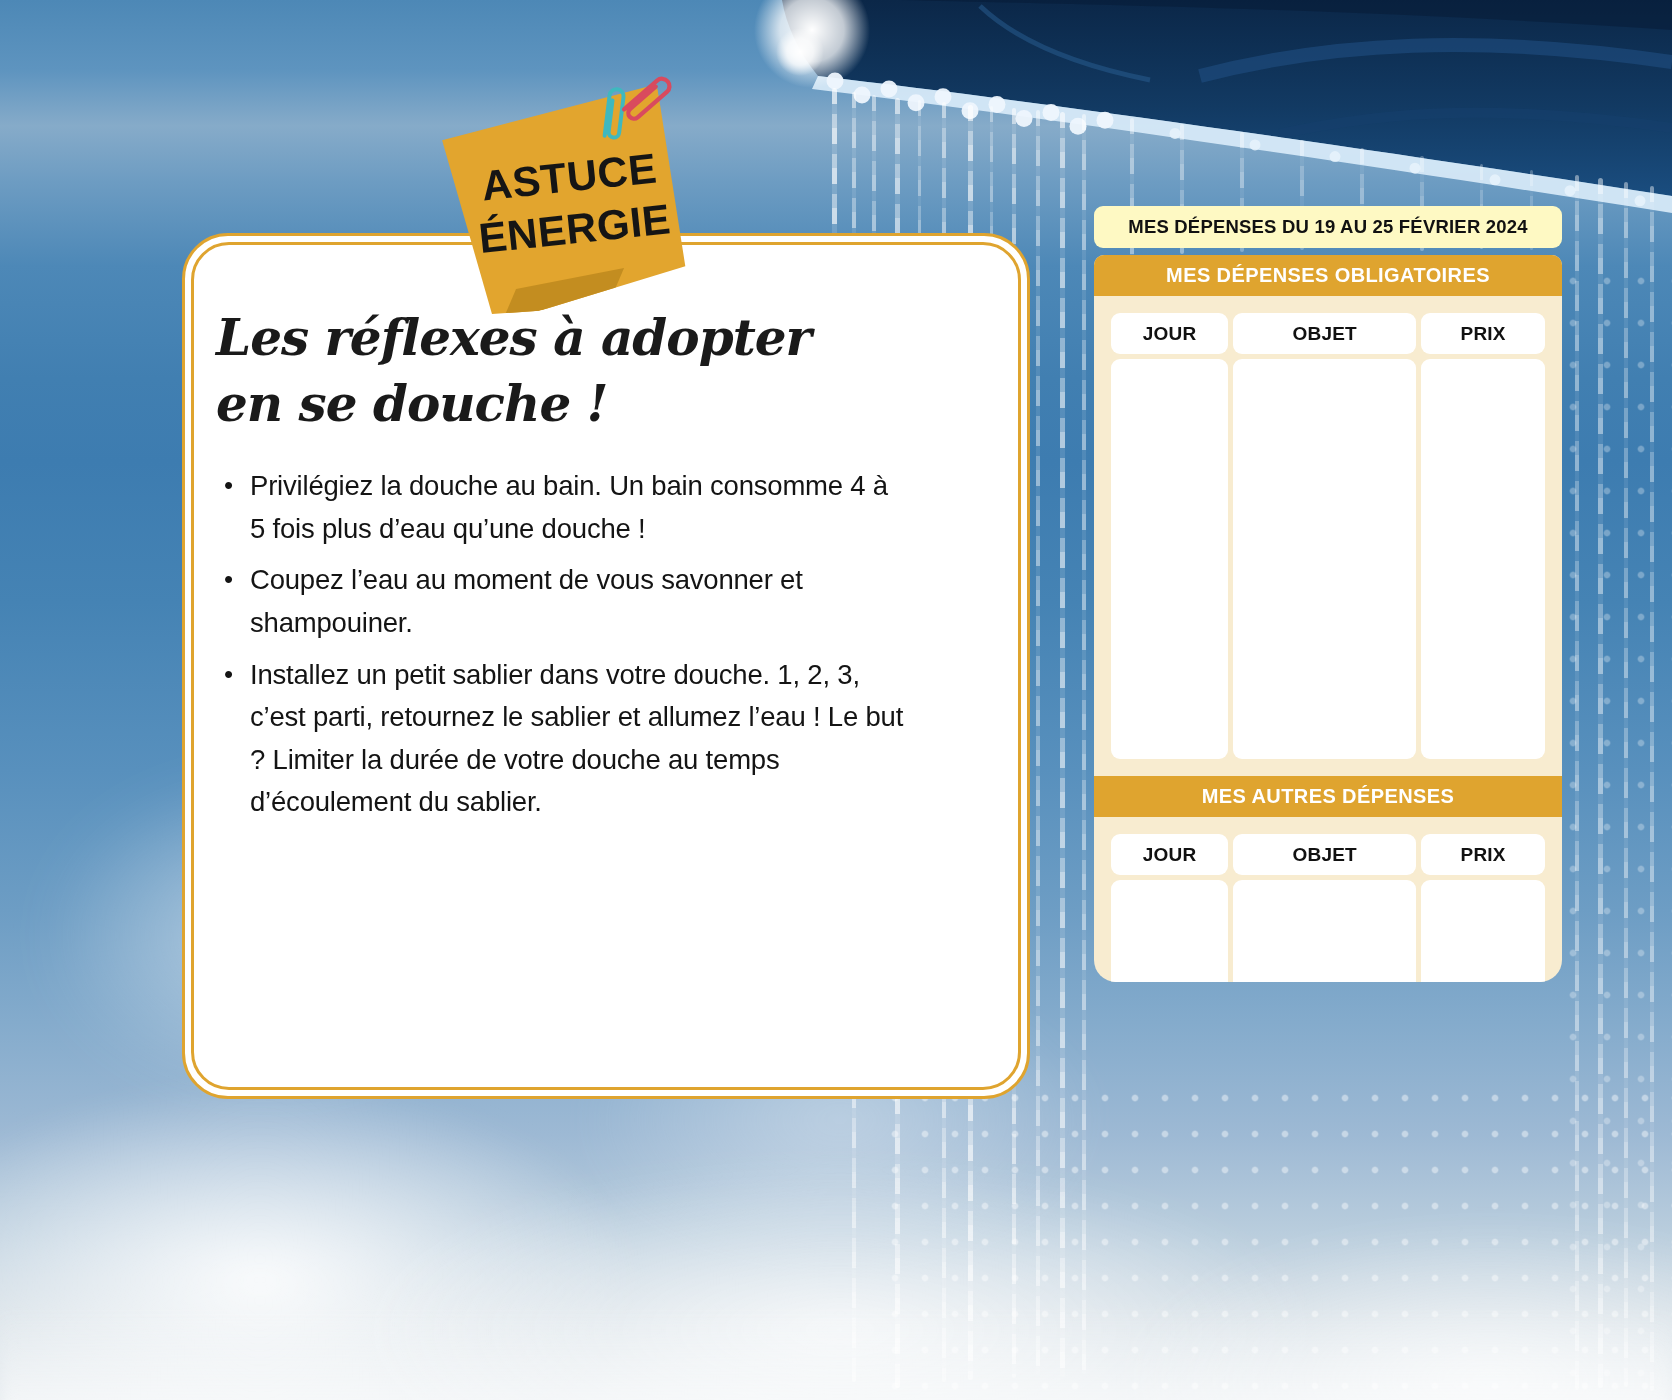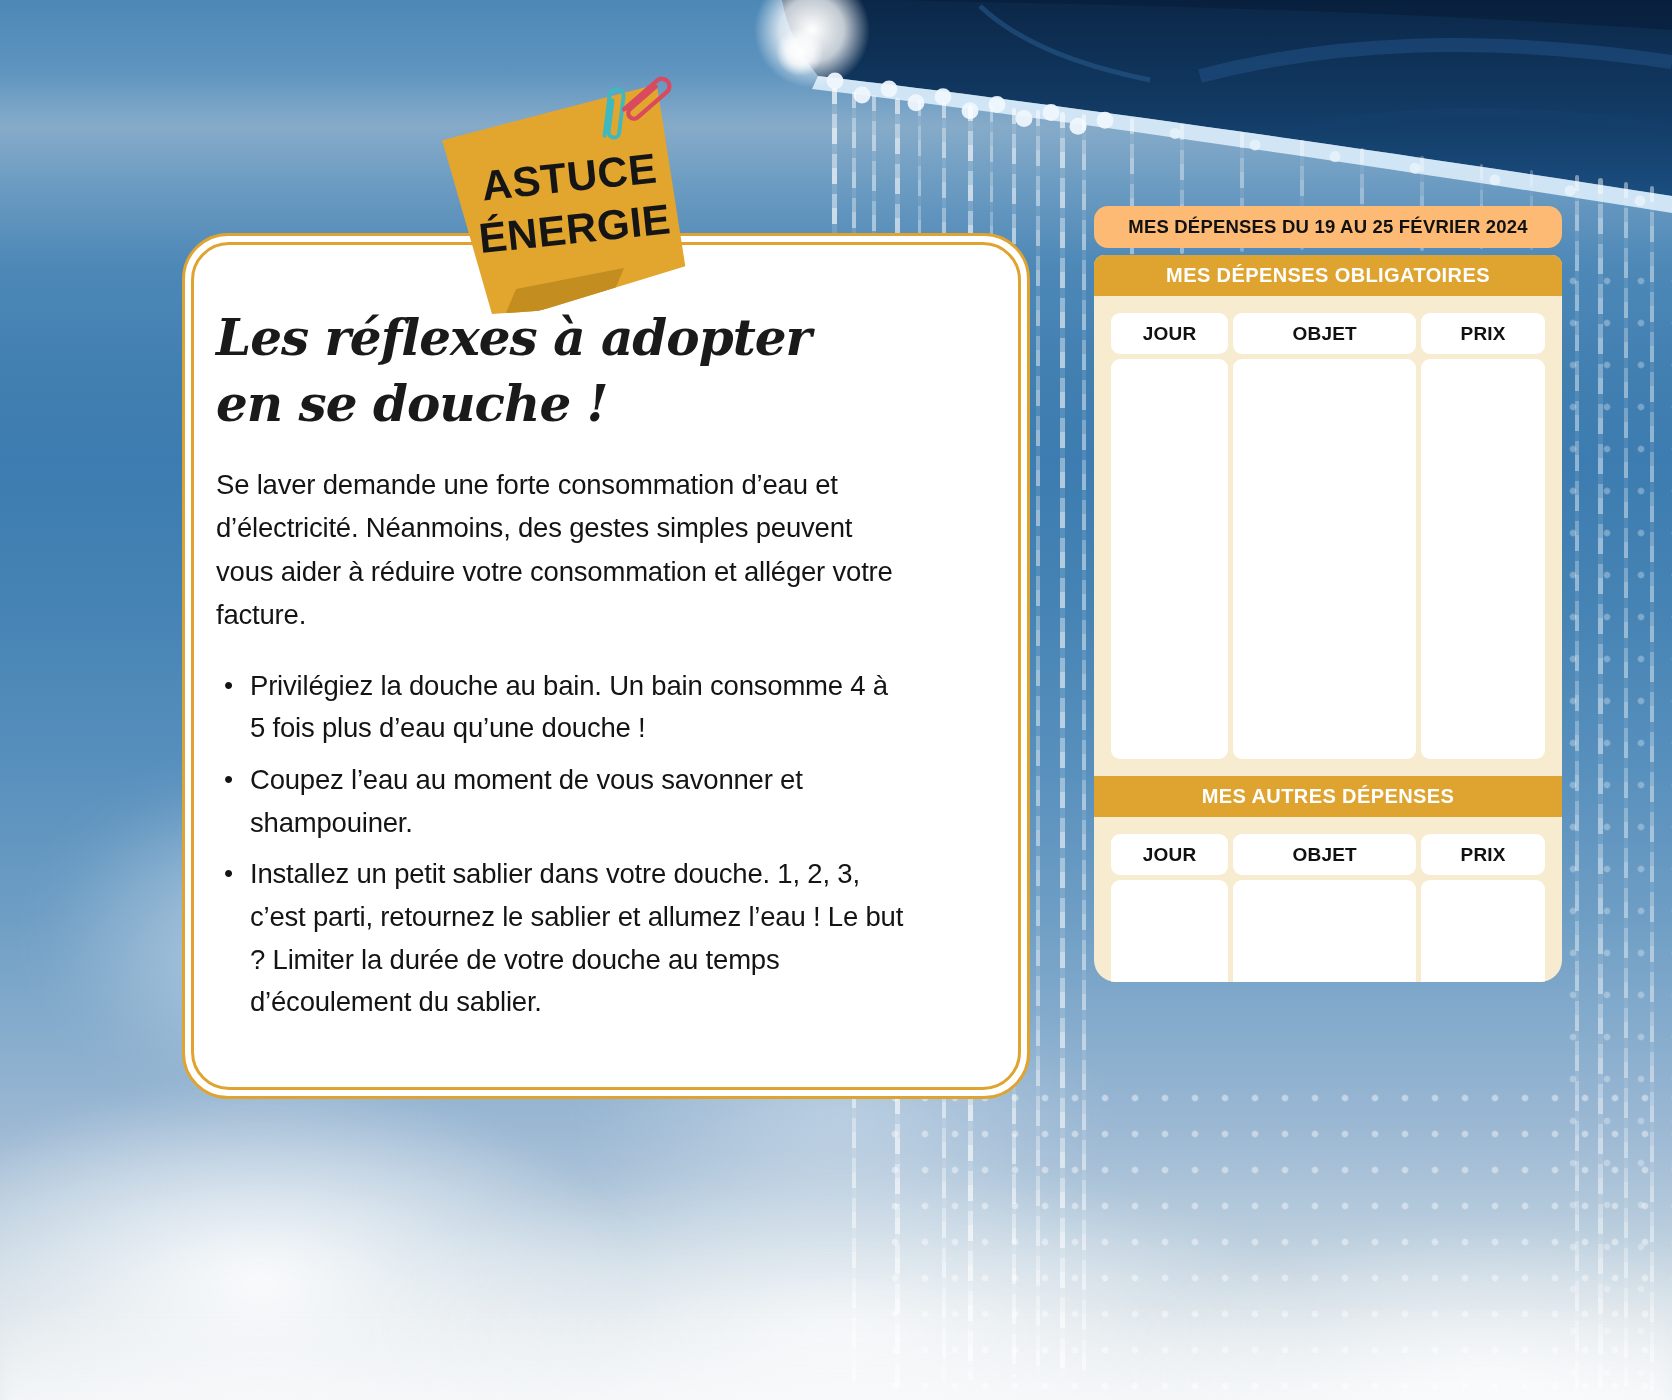--- a/index.html
+++ b/index.html
@@ -71,21 +71,21 @@
         background:#C38D20;transform:skewX(-34deg);}
   .note-text{position:absolute;inset:0;display:flex;flex-direction:column;align-items:center;
         justify-content:center;padding-left:14px;transform:rotate(5deg);
         color:#151515;font-weight:700;font-size:42px;letter-spacing:.5px;line-height:1.25;}
   .clip{position:absolute;z-index:7;}
   .clip-teal{left:600px;top:80px;transform:rotate(7deg);}
   .clip-red{left:630px;top:62px;transform:rotate(49deg);}
 
   
   .panel-header{position:absolute;left:1094px;top:206px;width:468px;height:42px;z-index:5;
-        background:#fdba74;border-radius:14px;display:flex;align-items:center;justify-content:center;
+        background:#fef9c3;border-radius:9px;display:flex;align-items:center;justify-content:center;
         color:#111;font-weight:700;font-size:18.5px;letter-spacing:.2px;}
   .panel{position:absolute;left:1094px;top:255px;width:468px;height:727px;z-index:5;
         background:var(--cream);border-radius:10px 10px 22px 22px;overflow:hidden;
         display:flex;flex-direction:column;}
   .gold-bar{flex:0 0 41px;background:var(--gold);display:flex;align-items:center;justify-content:center;
         color:#fff;font-weight:700;font-size:20px;letter-spacing:.4px;}
   .table-section{display:flex;flex-direction:column;padding:17px;box-sizing:border-box;}
   .ts1{flex:0 0 480px;}
   .ts2{flex:0 0 425px;}
   .thead{display:flex;gap:5px;flex:0 0 41px;}
@@ -185,21 +185,20 @@
   <div class="mist m3"></div>
   <div class="mist m4"></div>
   <div class="mist m6"></div>
 
   <div class="card">
     <div class="card-inner">
       <h1 class="title">
         <span>Les réflexes à adopter</span><br>
         <span>en se douche !</span>
       </h1>
-      <p class="intro">Se laver demande une forte consommation d’eau et d’électricité. Néanmoins, des gestes simples peuvent vous aider à réduire votre consommation et alléger votre facture.</p>
       <ul class="bullets">
         <li>
           <span class="dot">•</span>
           <span>Privilégiez la douche au bain. Un bain consomme 4 à 5 fois plus d’eau qu’une douche !</span>
         </li>
         <li>
           <span class="dot">•</span>
           <span>Coupez l’eau au moment de vous savonner et shampouiner.</span>
         </li>
         <li>

